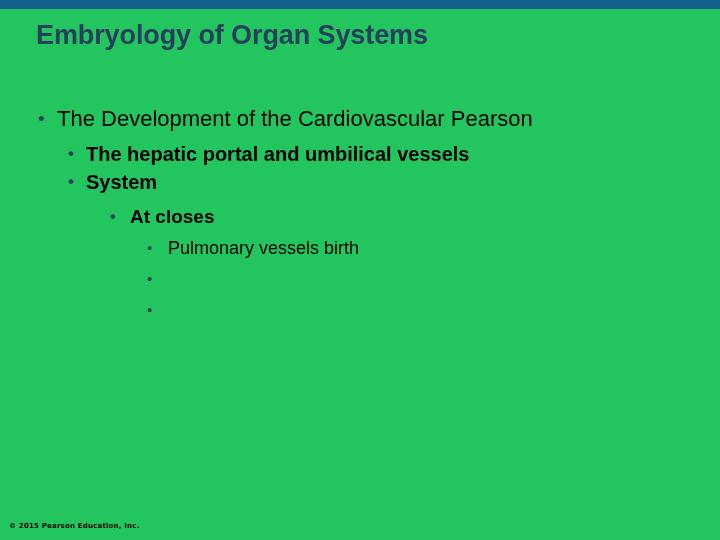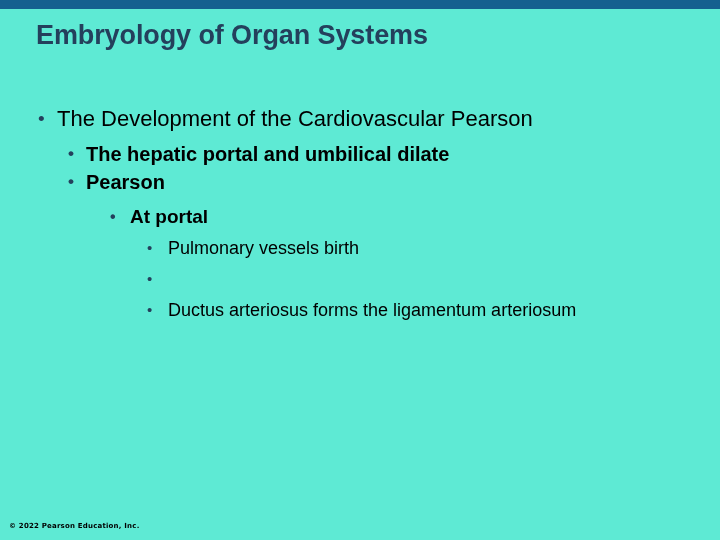--- a/index.html
+++ b/index.html
@@ -12,21 +12,21 @@
     height: 540px;
     position: relative;
     overflow: hidden;
     font-family: "Liberation Sans", sans-serif;
     -webkit-font-smoothing: none;
   }
 
   .slide {
     position: absolute;
     inset: 0;
-    background: #5eead4;
+    background: #22c55e;
   }
 
   
   .top-bar {
     position: absolute;
     top: 0;
     left: 0;
     width: 720px;
     height: 9px;
     background: #15608f;
@@ -134,44 +134,43 @@
 
   <div class="body-block">
 
     <div class="bullet-line lvl1">
       <span class="bullet-mark">•</span>
       <span class="bullet-text">The Development of the Cardiovascular Pearson</span>
     </div>
 
     <div class="bullet-line lvl2">
       <span class="bullet-mark">•</span>
-      <span class="bullet-text">The hepatic portal and umbilical dilate</span>
+      <span class="bullet-text">The hepatic portal and umbilical vessels</span>
     </div>
 
     <div class="bullet-line lvl2">
       <span class="bullet-mark">•</span>
-      <span class="bullet-text">Pearson</span>
+      <span class="bullet-text">System</span>
     </div>
 
     <div class="bullet-line lvl4">
       <span class="bullet-mark">•</span>
-      <span class="bullet-text">At portal</span>
+      <span class="bullet-text">At closes</span>
     </div>
 
     <div class="bullet-line lvl5">
       <span class="bullet-mark">•</span>
       <span class="bullet-text">Pulmonary vessels birth</span>
     </div>
 
     <div class="bullet-line lvl5">
       <span class="bullet-mark">•</span>
     </div>
 
     <div class="bullet-line lvl5">
       <span class="bullet-mark">•</span>
-      <span class="bullet-text">Ductus arteriosus forms the ligamentum arteriosum</span>
     </div>
 
   </div>
 
-  <div class="footer">© 2022 Pearson Education, Inc.</div>
+  <div class="footer">© 2015 Pearson Education, Inc.</div>
 
 </div>
 
 </body></html>

